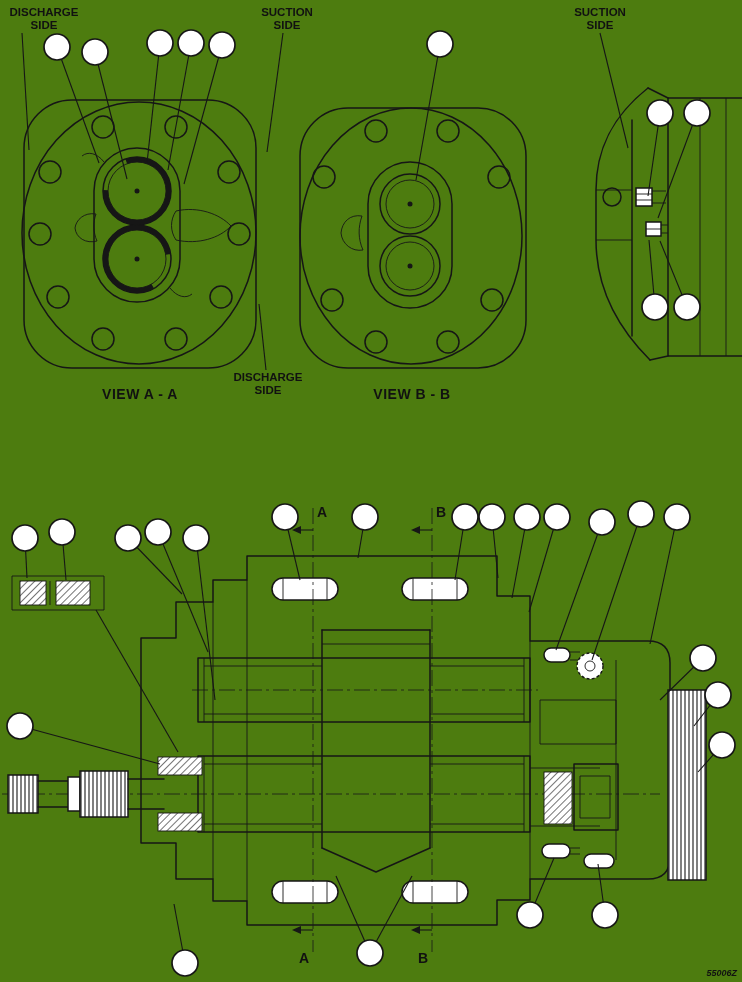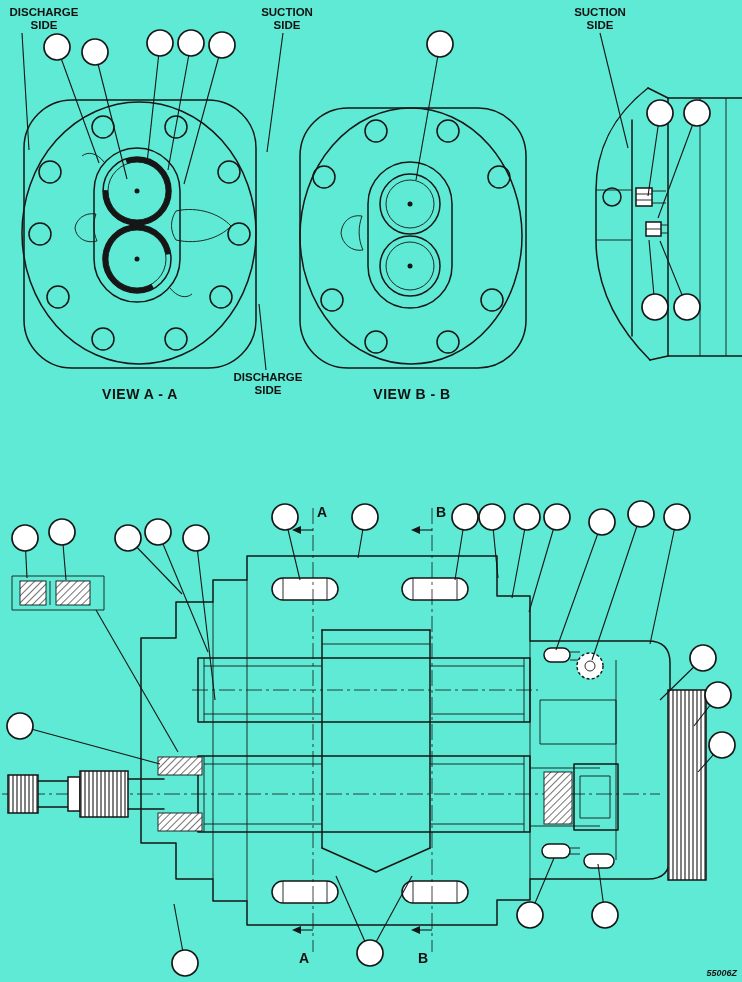--- a/index.html
+++ b/index.html
@@ -1,16 +1,16 @@
 <!DOCTYPE html>
 <html><head>
 <meta charset="utf-8">
 <style>
   html,body{margin:0;padding:0;background:#ffffff;}
-  .canvas{position:relative;width:742px;height:982px;background:#5eead4;overflow:hidden;}
+  .canvas{position:relative;width:742px;height:982px;background:#4d7c0f;overflow:hidden;}
   svg{display:block;}
   .ln{fill:none;stroke:#161616;stroke-width:1.5;stroke-linejoin:round;stroke-linecap:round;}
   .thin{fill:none;stroke:#161616;stroke-width:0.9;stroke-linejoin:round;}
   .leader{fill:none;stroke:#161616;stroke-width:1.1;}
   .cl{fill:none;stroke:#161616;stroke-width:0.8;stroke-dasharray:16 4 3 4;}
   .balloon{fill:#ffffff;stroke:#161616;stroke-width:1.7;}
   .wfill{fill:#ffffff;stroke:#161616;stroke-width:1.5;}
   .dark{fill:#161616;stroke:none;}
   text{fill:#111111;font-family:"Liberation Sans",sans-serif;}
   .lbl{font-size:11.5px;font-weight:bold;}

